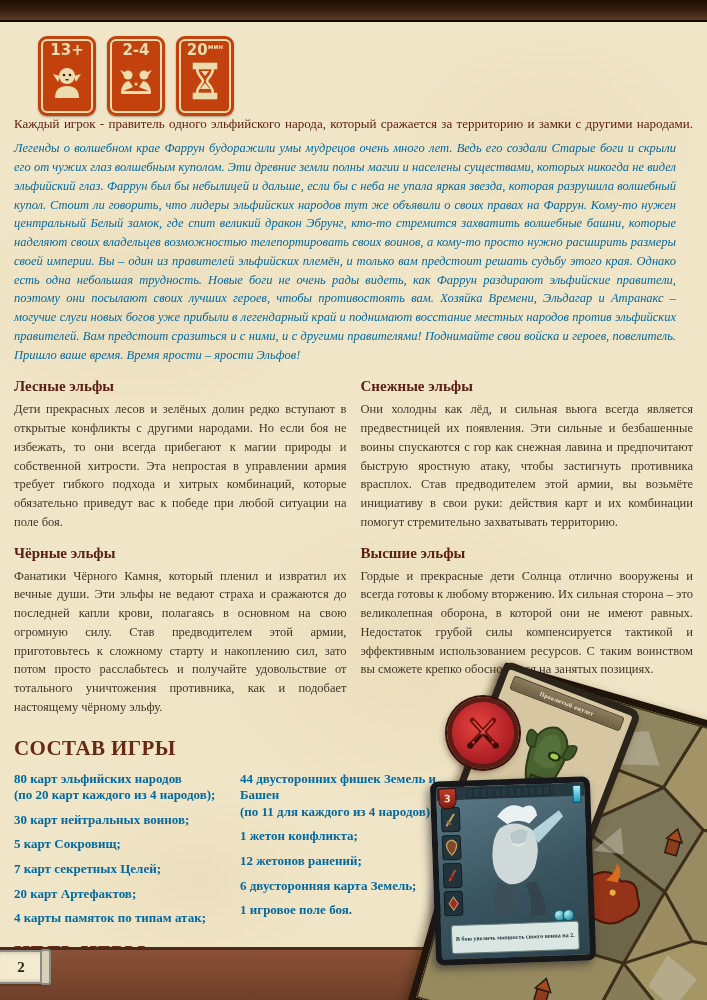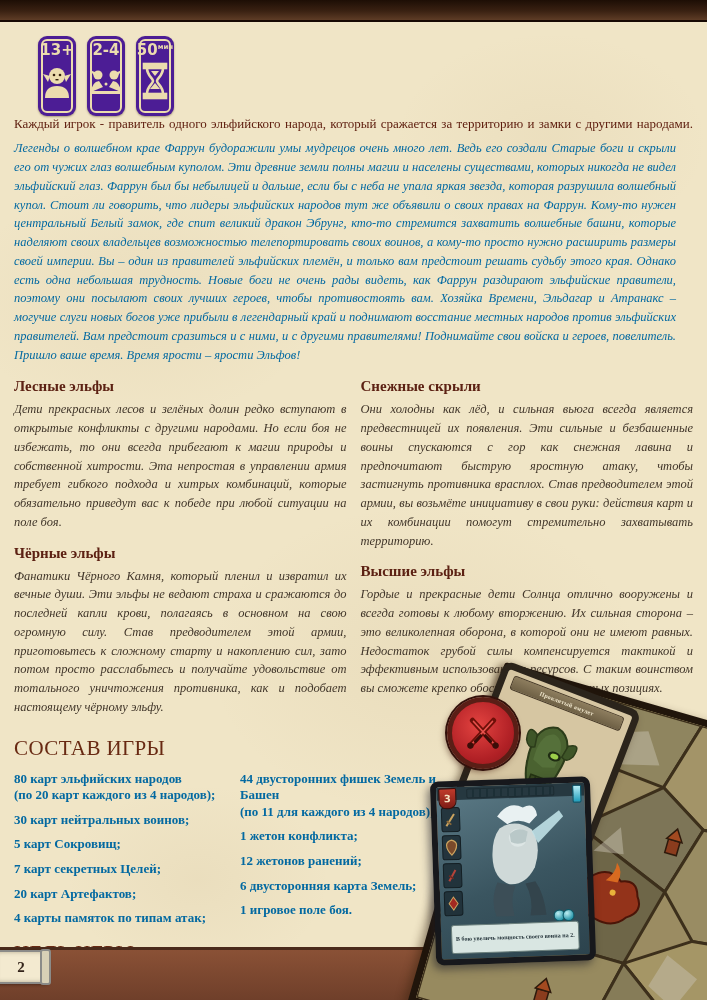--- a/index.html
+++ b/index.html
@@ -10,37 +10,37 @@
     background-image:
       radial-gradient(ellipse 300px 200px at 20% 30%, rgba(180,150,100,.09), transparent 60%),
       radial-gradient(ellipse 260px 180px at 78% 14%, rgba(180,150,100,.08), transparent 60%),
       radial-gradient(ellipse 360px 260px at 60% 66%, rgba(170,140,90,.09), transparent 60%),
       radial-gradient(ellipse 220px 160px at 28% 88%, rgba(160,130,80,.07), transparent 60%);
   }
   .top-bar{position:absolute;top:0;left:0;width:707px;height:20px;
     background:linear-gradient(#1d0e05,#3a2112 55%,#5e3c26);border-bottom:2px solid #170903;}
   
   .badges{position:absolute;top:36px;left:38px;display:flex;gap:11px;}
-  .badge{width:38px;height:80px;background:#4c1d95;border-radius:9px;position:relative;
+  .badge{width:58px;height:80px;background:#c2410c;border-radius:9px;position:relative;
     box-shadow:0 1px 2px rgba(60,40,20,.4);}
   .badge::before{content:"";position:absolute;inset:3px;border:2.5px solid #ecdcae;border-radius:6px;}
   .badge-inner{position:absolute;inset:0;display:flex;flex-direction:column;align-items:center;
     padding-top:7px;color:#ecdcae;}
   .badge-label{font-family:"DejaVu Sans",sans-serif;font-weight:bold;font-size:15px;line-height:1;}
   .badge-unit{font-family:"DejaVu Sans",sans-serif;font-weight:bold;font-size:7px;vertical-align:super;}
   .badge-icon{margin-top:4px;}
   
   .content{position:absolute;top:116px;left:14px;width:679px;}
   .headline{font-weight:normal;font-size:13px;color:#5c1b0c;line-height:1.25;
     text-align:justify;text-align-last:justify;margin:0 0 7px 0;}
   .lore{font-style:italic;font-size:12.5px;line-height:1.5;color:#0369a1;text-align:justify;margin:0 17px 14px 0;}
   .columns{display:grid;grid-template-columns:1fr 1fr;column-gap:14px;}
   .faction h3{font-size:15px;font-weight:bold;color:#5c2113;margin:0 0 5px 0;}
-  .faction p{font-style:italic;font-size:12.5px;line-height:1.5;color:#41362a;text-align:justify;margin:0 0 13px 0;}
-  .section-title{font-size:21px;font-weight:normal;color:#682912;letter-spacing:.4px;margin:6px 0 10px 0;}
+  .faction p{font-size:12.5px;line-height:1.5;color:#41362a;text-align:justify;margin:0 0 13px 0;}
+  .section-title{font-size:21px;font-weight:bold;color:#682912;letter-spacing:.4px;margin:6px 0 10px 0;}
   .comp-row{display:flex;}
   .comp-col-left{width:226px;flex:0 0 226px;}
   .comp-col-right{width:226px;flex:0 0 226px;}
   .comp-item{font-size:13px;font-weight:bold;color:#0369a1;line-height:1.28;margin:0 0 8px 0;white-space:pre-line;}
   .goal-text{font-size:13px;font-weight:bold;color:#4a3520;line-height:1.4;width:432px;margin:0;}
   
   .art{position:absolute;left:0;top:0;width:707px;height:1000px;pointer-events:none;}
   .board{position:absolute;left:505px;top:662px;width:340px;height:340px;
     transform:rotate(16deg);transform-origin:0 0;border:7px solid #20150b;border-radius:3px;
     box-shadow:-4px 4px 10px rgba(50,30,10,.45);z-index:1;overflow:hidden;background:#9b8c62;}
@@ -124,21 +124,21 @@
             <circle cx="26" cy="13" r="4.5"></circle>
           <path d="M33,30 Q32,20 25,19 L21,25 Z"></path>
           <rect x="3" y="29" width="30" height="3" rx="1"></rect>
           <circle cx="18" cy="22" r="1.5"></circle>
         </g>
       </svg>
     </div>
   </div>
   <div class="badge">
     <div class="badge-inner">
-      <div class="badge-label"><span>50</span><span class="badge-unit">мин</span></div>
+      <div class="badge-label"><span>20</span><span class="badge-unit">мин</span></div>
       <svg class="badge-icon" width="30" height="38" viewBox="0 0 30 38">
         <g fill="none" stroke="#ecdcae" stroke-width="2.6">
           <rect x="4" y="2" width="22" height="4" fill="#ecdcae"></rect>
           <rect x="4" y="32" width="22" height="4" fill="#ecdcae"></rect>
           <path d="M7,6 C7,14 13,16 13,19 C13,22 7,24 7,32"></path>
           <path d="M23,6 C23,14 17,16 17,19 C17,22 23,24 23,32"></path>
         </g>
         <polygon points="10,27 20,27 15,21" fill="#ecdcae"></polygon>
         <polygon points="11,9 19,9 15,14" fill="#ecdcae"></polygon>
       </svg>
@@ -156,21 +156,21 @@
         <h3>Лесные эльфы</h3>
         <p>Дети прекрасных лесов и зелёных долин редко вступают в открытые конфликты с другими народами. Но если боя не избежать, то они всегда прибегают к магии природы и собственной хитрости. Эта непростая в управлении армия требует гибкого подхода и хитрых комбинаций, которые обязательно приведут вас к победе при любой ситуации на поле боя.</p>
       </div>
       <div class="faction">
         <h3>Чёрные эльфы</h3>
         <p>Фанатики Чёрного Камня, который пленил и извратил их вечные души. Эти эльфы не ведают страха и сражаются до последней капли крови, полагаясь в основном на свою огромную силу. Став предводителем этой армии, приготовьтесь к сложному старту и накоплению сил, зато потом просто расслабьтесь и получайте удовольствие от тотального уничтожения противника, как и подобает настоящему чёрному эльфу.</p>
       </div>
     </div>
     <div class="col">
       <div class="faction">
-        <h3>Снежные скрыли</h3>
+        <h3>Снежные эльфы</h3>
         <p>Они холодны как лёд, и сильная вьюга всегда является предвестницей их появления. Эти сильные и безбашенные воины спускаются с гор как снежная лавина и предпочитают быструю яростную атаку, чтобы застигнуть противника врасплох. Став предводителем этой армии, вы возьмёте инициативу в свои руки: действия карт и их комбинации помогут стремительно захватывать территорию.</p>
       </div>
       <div class="faction">
         <h3>Высшие эльфы</h3>
         <p>Гордые и прекрасные дети Солнца отлично вооружены и всегда готовы к любому вторжению. Их сильная сторона – это великолепная оборона, в которой они не имеют равных. Недостаток грубой силы компенсируется тактикой и эффективным использованием ресурсов. С таким воинством вы сможете крепко обосноваться на занятых позициях.</p>
       </div>
     </div>
   </div>
 
   <h2 class="section-title">СОСТАВ ИГРЫ</h2>

